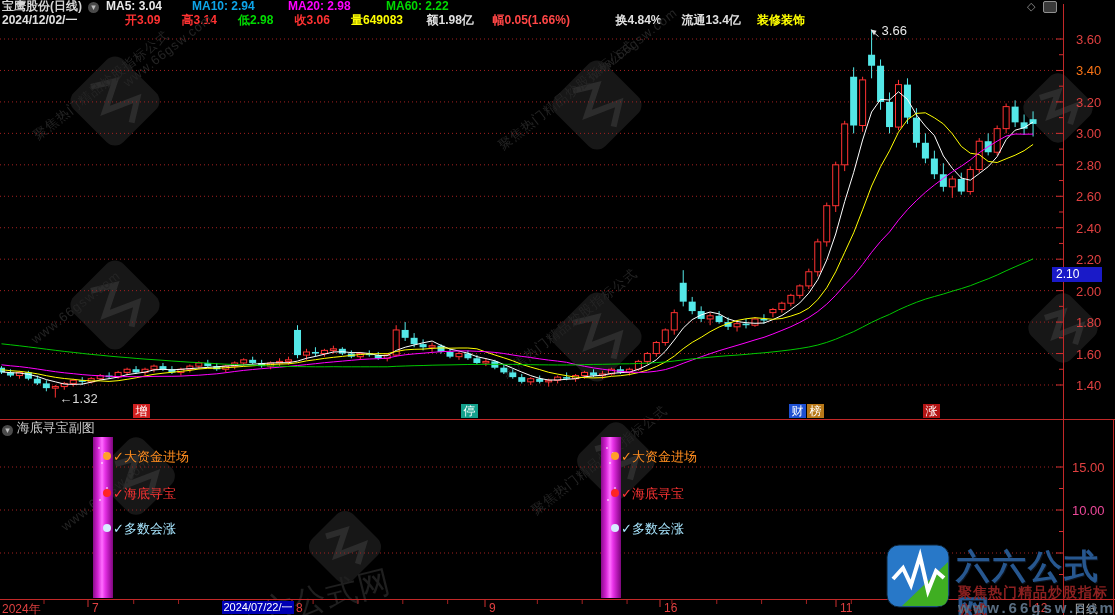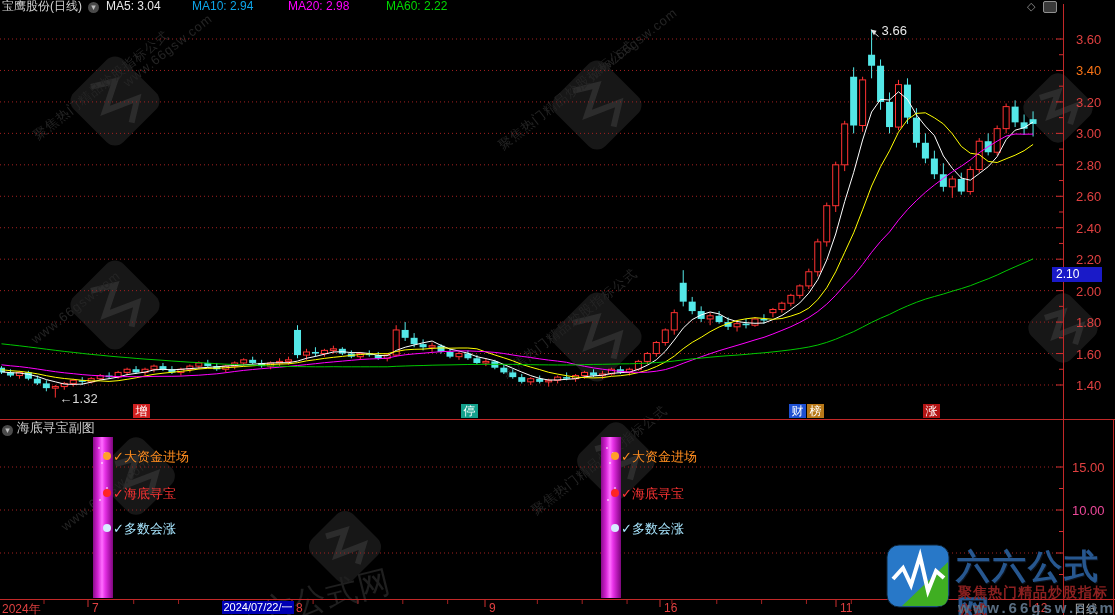--- a/index.html
+++ b/index.html
@@ -3,21 +3,21 @@
 <meta charset="utf-8">
 <style>
   html,body{margin:0;padding:0;background:#000;}
   .screen{position:relative;width:1115px;height:615px;background:#000;overflow:hidden;
           font-family:"Liberation Sans","DejaVu Sans",sans-serif;}
   .abs{position:absolute;}
   .nosel{white-space:nowrap;}
   
   #title-row{left:0;top:0;height:13px;width:1115px;font-size:12px;line-height:13px;}
   #info-row{left:0;top:13px;height:14px;width:1115px;font-size:12px;line-height:14px;}
-  .hitem{position:absolute;top:0;white-space:nowrap;}
+  .hitem{position:absolute;top:0;white-space:nowrap;font-weight:bold;}
   .circ-icon{display:inline-block;width:11px;height:11px;border-radius:50%;background:#4a4a4a;
              color:#bdbdbd;font-size:9px;line-height:11px;text-align:center;vertical-align:middle;}
   
   #chart-svg{position:absolute;left:0;top:0;z-index:2;pointer-events:none;}
   .grid{stroke:#a32020;stroke-width:1;stroke-dasharray:1 3;}
   .tick{stroke:#d03030;stroke-width:1;}
   .bound{stroke:#c22828;stroke-width:1;}
   
   .ov{position:absolute;z-index:3;white-space:nowrap;}
   .badge{color:#fff;font-size:12px;line-height:14px;text-align:center;width:17px;height:14px;}
@@ -437,20 +437,33 @@
   <div class="abs nosel" id="title-row">
     <span class="hitem" style="left:2px;color:#d4d4d4;">宝鹰股份(日线)</span>
     <span class="hitem" style="left:88px;top:1px;">
       <span class="circ-icon">▾</span>
     </span>
     <span class="hitem" style="left:106px;color:#e8e8e8;">MA5: 3.04</span>
     <span class="hitem" style="left:192px;color:#0ea5e9;">MA10: 2.94</span>
     <span class="hitem" style="left:288px;color:#ff00ff;">MA20: 2.98</span>
     <span class="hitem" style="left:386px;color:#00d800;">MA60: 2.22</span>
   </div>
+  <div class="abs nosel" id="info-row">
+      <span class="hitem" style="left: 2px; color: rgb(224, 224, 224);">2024/12/02/一</span>
+      <span class="hitem" style="left: 125px; color: rgb(255, 50, 50);">开3.09</span>
+      <span class="hitem" style="left: 181.5px; color: rgb(255, 50, 50);">高3.14</span>
+      <span class="hitem" style="left: 238px; color: rgb(0, 220, 0);">低2.98</span>
+      <span class="hitem" style="left: 294.5px; color: rgb(255, 50, 50);">收3.06</span>
+      <span class="hitem" style="left: 351px; color: rgb(255, 255, 0);">量649083</span>
+      <span class="hitem" style="left: 426.5px; color: rgb(224, 224, 224);">额1.98亿</span>
+      <span class="hitem" style="left: 492.5px; color: rgb(255, 70, 70);">幅0.05(1.66%)</span>
+      <span class="hitem" style="left: 615.5px; color: rgb(224, 224, 224);">换4.84%</span>
+      <span class="hitem" style="left: 681.5px; color: rgb(224, 224, 224);">流通13.4亿</span>
+      <span class="hitem" style="left: 757px; color: rgb(255, 255, 0);">装修装饰</span>
+    </div>
 
   <div class="top-icon" style="left:1027px;top:0;width:13px;height:12px;color:#909090;font-size:11px;">◇</div>
   <div class="top-icon" style="left:1043px;top:1px;width:12px;height:10px;border:1px solid #909090;background:#3a3a3a;border-radius:2px;"></div>
 
   <div class="abs nosel" id="subpanel-header">
     <span class="circ-icon" style="vertical-align:-1px;">▾</span>
     <span>海底寻宝副图</span>
   </div>
 
   <div class="ov mlabel" id="year-label">2024年</div>

